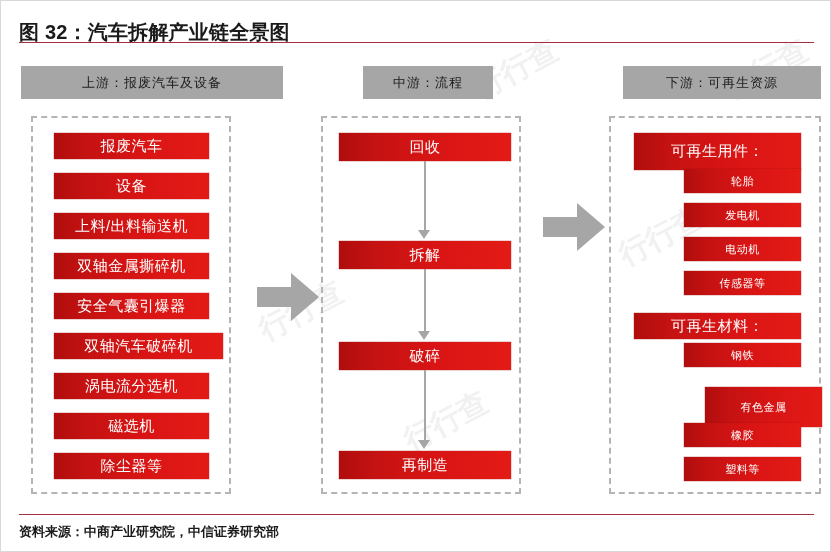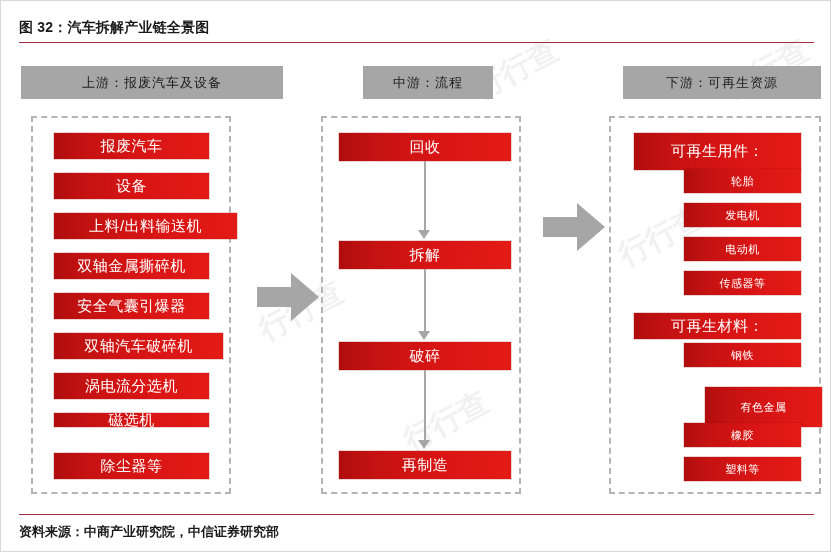--- a/index.html
+++ b/index.html
@@ -18,21 +18,21 @@
     background: #ffffff;
     border: 1px solid #d8d8d8;
     overflow: hidden;
   }
 
   
   .title {
     position: absolute;
     left: 18px;
     top: 18px;
-    font-size: 14px;
+    font-size: 20px;
     font-weight: bold;
     color: #1a1a1a;
     letter-spacing: 0.2px;
     white-space: nowrap;
   }
   .title-rule {
     position: absolute;
     left: 18px;
     top: 41px;
     width: 795px;
@@ -152,26 +152,26 @@
   <div class="sec-head head-up">上游：报废汽车及设备</div>
   <div class="sec-head head-mid">中游：流程</div>
   <div class="sec-head head-down">下游：可再生资源</div>
 
   <div class="col col-up"></div>
   <div class="col col-mid"></div>
   <div class="col col-down"></div>
 
   <div class="rbox" style="left:53px; top:132px; width:155px; height:26px;">报废汽车</div>
   <div class="rbox" style="left:53px; top:172px; width:155px; height:26px;">设备</div>
-  <div class="rbox" style="left:53px; top:212px; width:183px; height:26px;">上料/出料输送机</div>
+  <div class="rbox" style="left:53px; top:212px; width:155px; height:26px;">上料/出料输送机</div>
   <div class="rbox" style="left:53px; top:252px; width:155px; height:26px;">双轴金属撕碎机</div>
   <div class="rbox" style="left:53px; top:292px; width:155px; height:26px;">安全气囊引爆器</div>
   <div class="rbox" style="left:53px; top:332px; width:169px; height:26px;">双轴汽车破碎机</div>
   <div class="rbox" style="left:53px; top:372px; width:155px; height:26px;">涡电流分选机</div>
-  <div class="rbox" style="left:53px; top:412px; width:155px; height:14px;">磁选机</div>
+  <div class="rbox" style="left:53px; top:412px; width:155px; height:26px;">磁选机</div>
   <div class="rbox" style="left:53px; top:452px; width:155px; height:26px;">除尘器等</div>
 
   <div class="blockarrow" style="left:256px; top:272px; width:62px; height:48px;">
     <svg width="62" height="48" viewBox="0 0 62 48">
       <polygon points="0,14 34,14 34,0 62,24 34,48 34,34 0,34" fill="#a6a6a6"></polygon>
     </svg>
   </div>
 
   <div class="rbox" style="left:338px; top:132px; width:172px; height:28px;">回收</div>
   <div class="rbox" style="left:338px; top:240px; width:172px; height:28px;">拆解</div>

